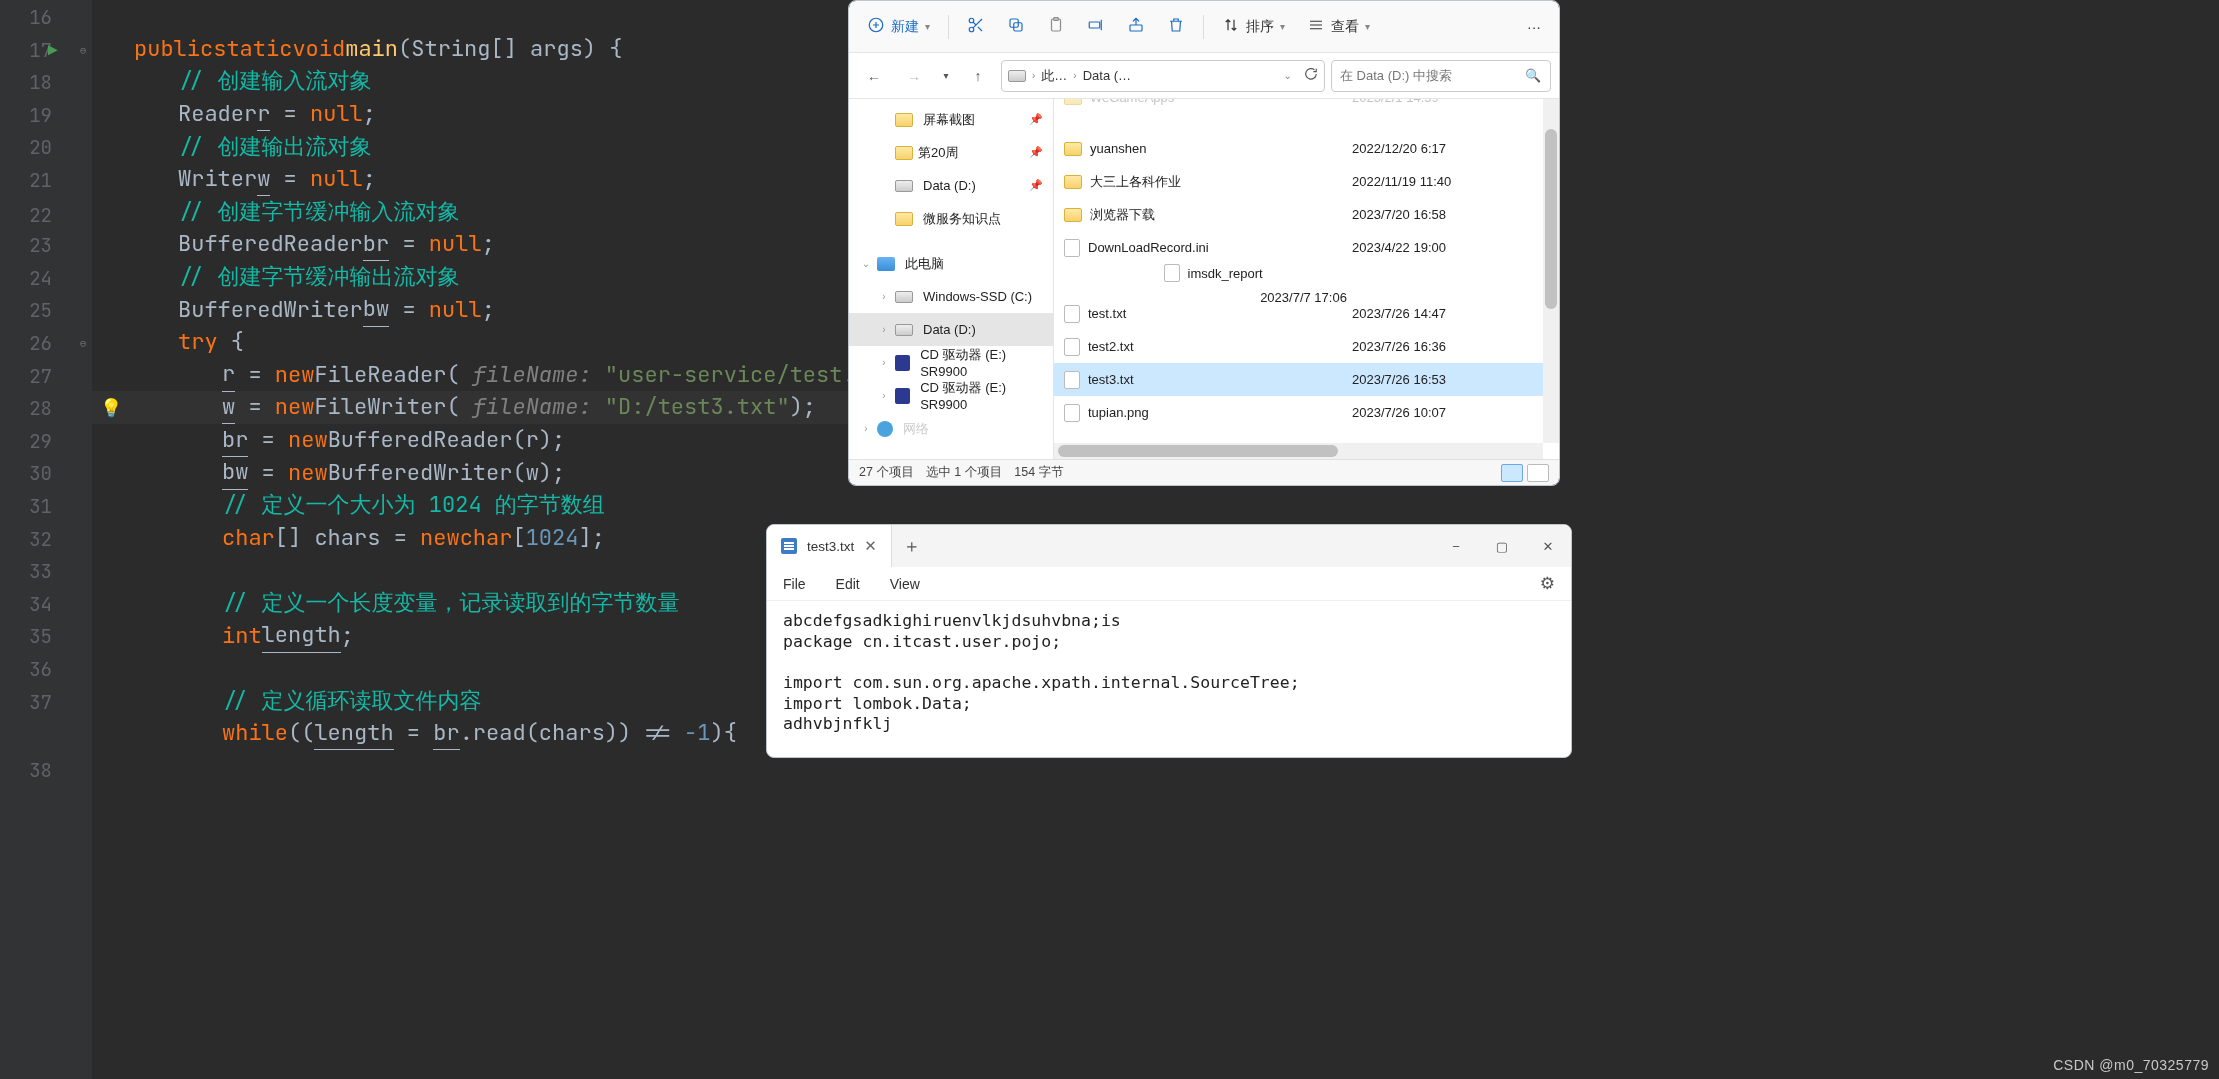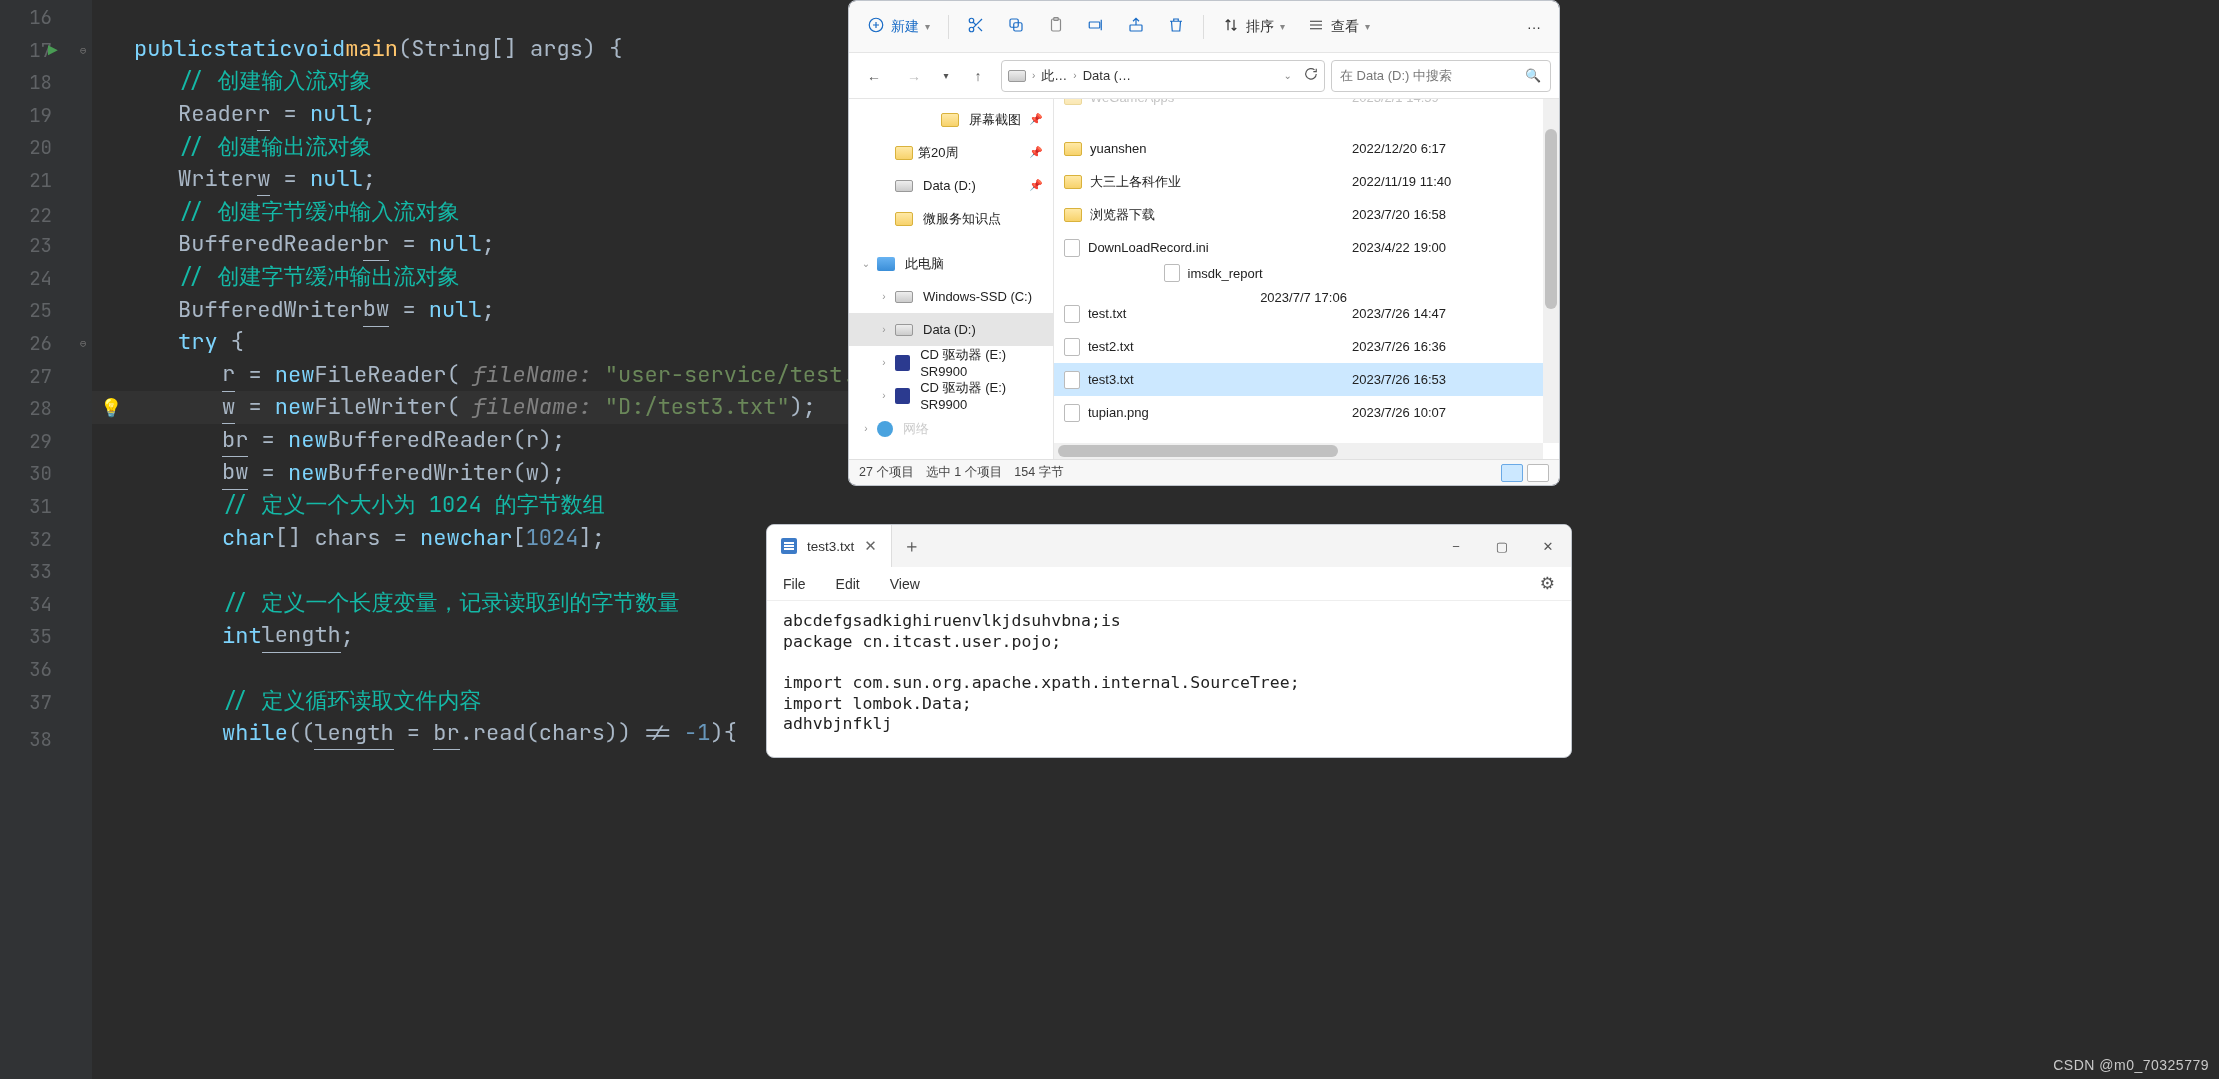--- a/index.html
+++ b/index.html
@@ -8,21 +8,21 @@
     
     .ide { position: absolute; left: 0; top: 0; width: 848px; height: 1079px; background: #2b2b2b; color: #a9b7c6; font-family: "Consolas","JetBrains Mono",monospace; font-size: 22px; }
     .gutter { position: absolute; left: 0; top: 0; width: 92px; height: 100%; background: #313335; }
     .gutter .ln { position: absolute; right: 40px; width: 40px; text-align: right; color: #606366; font-size: 19px; }
     .run-icon { position: absolute; left: 48px; color: #499c54; font-size: 16px; }
     .fold-icon { position: absolute; left: 80px; color: #6e6e6e; font-size: 11px; }
     .bulb { position: absolute; left: 100px; color: #f0a732; font-size: 18px; }
     .highlight-line { position: absolute; left: 92px; right: 0; height: 33px; background: #323232; }
     .code { position: absolute; left: 134px; top: 0; right: 0; white-space: pre; line-height: 32.6px; }
     .code .row { position: absolute; left: 0; right: 0; height: 33px; display: flex; align-items: center; }
-    .k { color: #7dd3fc; }
+    .k { color: #f97316; }
     .c { color: #14b8a6; }
     .s { color: #6a8759; }
     .n { color: #6897bb; }
     .p { color: #808080; font-style: italic; }
     .id { color: #ffc66d; }
     .v { color: #a9b7c6; }
     .u { border-bottom: 1px solid #a9b7c6; }
 
     
     .explorer { position: absolute; left: 848px; top: 0; width: 712px; height: 486px; background: #0f172a; border: 1px solid #c0c5cc; border-radius: 8px; font-size: 14px; display: flex; flex-direction: column; overflow: hidden; }
@@ -108,21 +108,21 @@
       <div class="ln" style="top: 396.2px;">28</div>
       <div class="ln" style="top: 428.8px;">29</div>
       <div class="ln" style="top: 461.4px;">30</div>
       <div class="ln" style="top: 494px;">31</div>
       <div class="ln" style="top: 526.6px;">32</div>
       <div class="ln" style="top: 559.2px;">33</div>
       <div class="ln" style="top: 591.8px;">34</div>
       <div class="ln" style="top: 624.4px;">35</div>
       <div class="ln" style="top: 657px;">36</div>
       <div class="ln" style="top: 689.6px;">37</div>
-      <div class="ln" style="top: 727px; text-align: right;">38</div>
+      <div class="ln" style="top: 758px; text-align: right;">38</div>
     </div>
   <div class="code">
     <div class="row" style="top:calc(1*32.6px)"><span class="k">public</span> <span class="k">static</span> <span class="k">void</span> <span class="id">main</span><span class="v">(</span><span class="v">String</span><span class="v">[] </span><span class="v">args</span><span class="v">) {</span></div>
     <div class="row" style="top:calc(2*32.6px);padding-left:44px"><span class="c">// 创建输入流对象</span></div>
     <div class="row" style="top:calc(3*32.6px);padding-left:44px"><span class="v">Reader</span> <span class="v u">r</span><span class="v"> = </span><span class="k">null</span><span class="v">;</span></div>
     <div class="row" style="top:calc(4*32.6px);padding-left:44px"><span class="c">// 创建输出流对象</span></div>
     <div class="row" style="top:calc(5*32.6px);padding-left:44px"><span class="v">Writer</span> <span class="v u">w</span><span class="v"> = </span><span class="k">null</span><span class="v">;</span></div>
     <div class="row" style="top:calc(6*32.6px);padding-left:44px"><span class="c">// 创建字节缓冲输入流对象</span></div>
     <div class="row" style="top:calc(7*32.6px);padding-left:44px"><span class="v">BufferedReader</span> <span class="v u">br</span><span class="v"> = </span><span class="k">null</span><span class="v">;</span></div>
     <div class="row" style="top:calc(8*32.6px);padding-left:44px"><span class="c">// 创建字节缓冲输出流对象</span></div>
@@ -237,21 +237,21 @@
             <path d="M21 12 A9 9 0 1 1 18 5 M21 3 V8 H16"></path>
           </svg></span>
     </div>
     <div class="search">
       <span>在 Data (D:) 中搜索</span>
       <span>🔍</span>
     </div>
   </div>
   <div class="exp-body">
     <div class="tree" id="tree">
-        <div class="tree-row" style="padding-left: 36px; margin-left: 38px;">
+        <div class="tree-row" style="padding-left: 28px;">
           <span class="tw"></span>
           <span class="folder-icon"></span>
           <span style="margin-left: 6px;">屏幕截图</span>
           <span class="pin">📌</span>
         </div>
         <div class="tree-row" style="padding-left: 28px;">
           <span class="tw"></span>
           <span class="folder-icon"></span>
           <span style="margin-left: 1px;">第20周</span>
           <span class="pin">📌</span>

